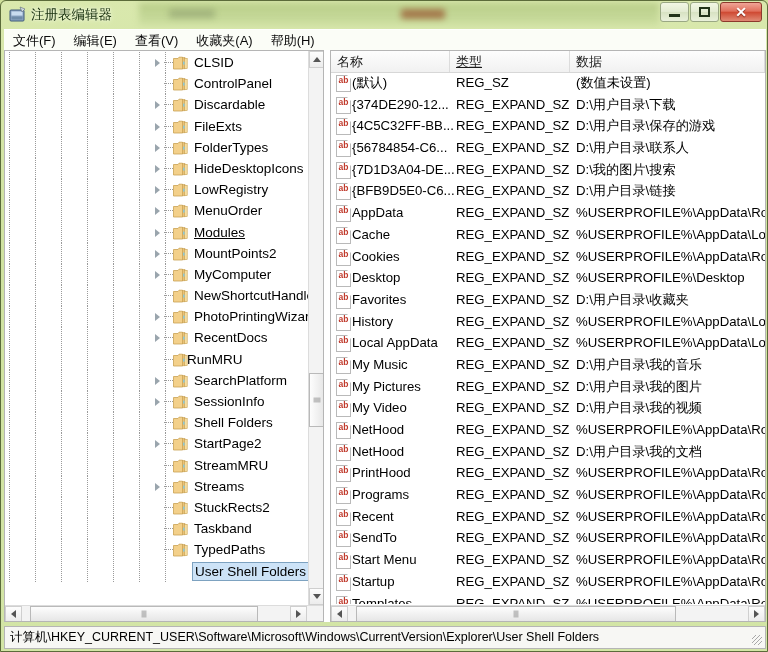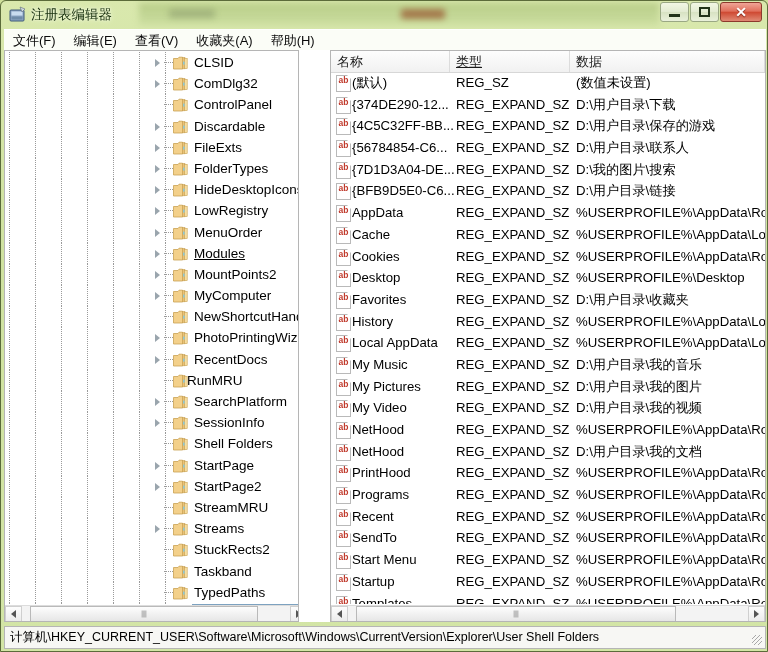--- a/index.html
+++ b/index.html
@@ -78,21 +78,21 @@
     padding:2px 9px;font-size:13px;color:#0b0b0b;white-space:nowrap;cursor:default;
   }
 
   
   #client{
     position:absolute;left:3px;top:49px;width:762px;height:572px;
     background:#fff;
   }
   
   #tree-pane{
-    position:absolute;left:0;top:0;width:295px;height:572px;
+    position:absolute;left:0;top:0;width:320px;height:572px;
     background:#fff;border:1px solid #b5b5b5;box-sizing:border-box;
     overflow:hidden;
   }
   #tree-scroll{
     position:absolute;left:0;top:0;width:303px;height:554px;overflow:hidden;
   }
   #tree-inner{position:absolute;left:0;top:1px;width:600px;}
   .tnode{
     position:relative;height:21.2px;line-height:21.2px;white-space:nowrap;
     font-size:13.5px;color:#000;cursor:default;
@@ -267,38 +267,20 @@
               <span class="tlabel" style="left: 187px;">CLSID</span>
             </div>
             <div class="tnode">
               <span class="dotcol" style="left:4px"></span>
               <span class="dotcol" style="left:30px"></span>
               <span class="dotcol" style="left:56px"></span>
               <span class="dotcol" style="left:82px"></span>
               <span class="dotcol" style="left:108px"></span>
               <span class="dotcol" style="left:134px"></span>
               <span class="dotcol" style="left:160px"></span>
-              <span class="arrow" style="left:150px"></span>
-              <span class="dash" style="left:159px"></span>
-              <span class="folder" style="left:168px"><svg viewBox="0 0 16 14" width="16" height="14">
-                  <path d="M0.5 2.5 L5 2.5 L6 1.2 L9.5 1.2 L9.5 13 L0.5 13 Z" fill="#f3d08a" stroke="#c9a253" stroke-width=".8"></path>
-                  <rect x="9.5" y="1.6" width="2.4" height="11.2" fill="#e9c178" stroke="#c9a253" stroke-width=".6"></rect>
-                  <rect x="11.6" y="2.4" width="2.6" height="10.2" fill="#f7deA0" stroke="#c9a253" stroke-width=".6"></rect>
-                  <rect x="10" y="5.6" width="1.6" height="3" fill="#8fc9d8"></rect>
-                </svg></span>
-              <span class="tlabel" style="left: 187px;">ComDlg32</span>
-            </div>
-            <div class="tnode">
-              <span class="dotcol" style="left:4px"></span>
-              <span class="dotcol" style="left:30px"></span>
-              <span class="dotcol" style="left:56px"></span>
-              <span class="dotcol" style="left:82px"></span>
-              <span class="dotcol" style="left:108px"></span>
-              <span class="dotcol" style="left:134px"></span>
-              <span class="dotcol" style="left:160px"></span>
               <span class="dash" style="left:159px"></span>
               <span class="folder" style="left:168px"><svg viewBox="0 0 16 14" width="16" height="14">
                   <path d="M0.5 2.5 L5 2.5 L6 1.2 L9.5 1.2 L9.5 13 L0.5 13 Z" fill="#f3d08a" stroke="#c9a253" stroke-width=".8"></path>
                   <rect x="9.5" y="1.6" width="2.4" height="11.2" fill="#e9c178" stroke="#c9a253" stroke-width=".6"></rect>
                   <rect x="11.6" y="2.4" width="2.6" height="10.2" fill="#f7deA0" stroke="#c9a253" stroke-width=".6"></rect>
                   <rect x="10" y="5.6" width="1.6" height="3" fill="#8fc9d8"></rect>
                 </svg></span>
               <span class="tlabel" style="left: 187px;">ControlPanel</span>
             </div>
             <div class="tnode">
@@ -578,38 +560,20 @@
               <span class="dotcol" style="left:134px"></span>
               <span class="dotcol" style="left:160px"></span>
               <span class="dash" style="left:159px"></span>
               <span class="folder" style="left:168px"><svg viewBox="0 0 16 14" width="16" height="14">
                   <path d="M0.5 2.5 L5 2.5 L6 1.2 L9.5 1.2 L9.5 13 L0.5 13 Z" fill="#f3d08a" stroke="#c9a253" stroke-width=".8"></path>
                   <rect x="9.5" y="1.6" width="2.4" height="11.2" fill="#e9c178" stroke="#c9a253" stroke-width=".6"></rect>
                   <rect x="11.6" y="2.4" width="2.6" height="10.2" fill="#f7deA0" stroke="#c9a253" stroke-width=".6"></rect>
                   <rect x="10" y="5.6" width="1.6" height="3" fill="#8fc9d8"></rect>
                 </svg></span>
               <span class="tlabel" style="left: 187px;">Shell Folders</span>
-            </div>
-            <div class="tnode">
-              <span class="dotcol" style="left:4px"></span>
-              <span class="dotcol" style="left:30px"></span>
-              <span class="dotcol" style="left:56px"></span>
-              <span class="dotcol" style="left:82px"></span>
-              <span class="dotcol" style="left:108px"></span>
-              <span class="dotcol" style="left:134px"></span>
-              <span class="dotcol" style="left:160px"></span>
-              <span class="arrow" style="left:150px"></span>
-              <span class="dash" style="left:159px"></span>
-              <span class="folder" style="left:168px"><svg viewBox="0 0 16 14" width="16" height="14">
-                  <path d="M0.5 2.5 L5 2.5 L6 1.2 L9.5 1.2 L9.5 13 L0.5 13 Z" fill="#f3d08a" stroke="#c9a253" stroke-width=".8"></path>
-                  <rect x="9.5" y="1.6" width="2.4" height="11.2" fill="#e9c178" stroke="#c9a253" stroke-width=".6"></rect>
-                  <rect x="11.6" y="2.4" width="2.6" height="10.2" fill="#f7deA0" stroke="#c9a253" stroke-width=".6"></rect>
-                  <rect x="10" y="5.6" width="1.6" height="3" fill="#8fc9d8"></rect>
-                </svg></span>
-              <span class="tlabel" style="left: 187px;">StartPage</span>
             </div>
             <div class="tnode">
               <span class="dotcol" style="left:4px"></span>
               <span class="dotcol" style="left:30px"></span>
               <span class="dotcol" style="left:56px"></span>
               <span class="dotcol" style="left:82px"></span>
               <span class="dotcol" style="left:108px"></span>
               <span class="dotcol" style="left:134px"></span>
               <span class="dotcol" style="left:160px"></span>
               <span class="arrow" style="left:150px"></span>

